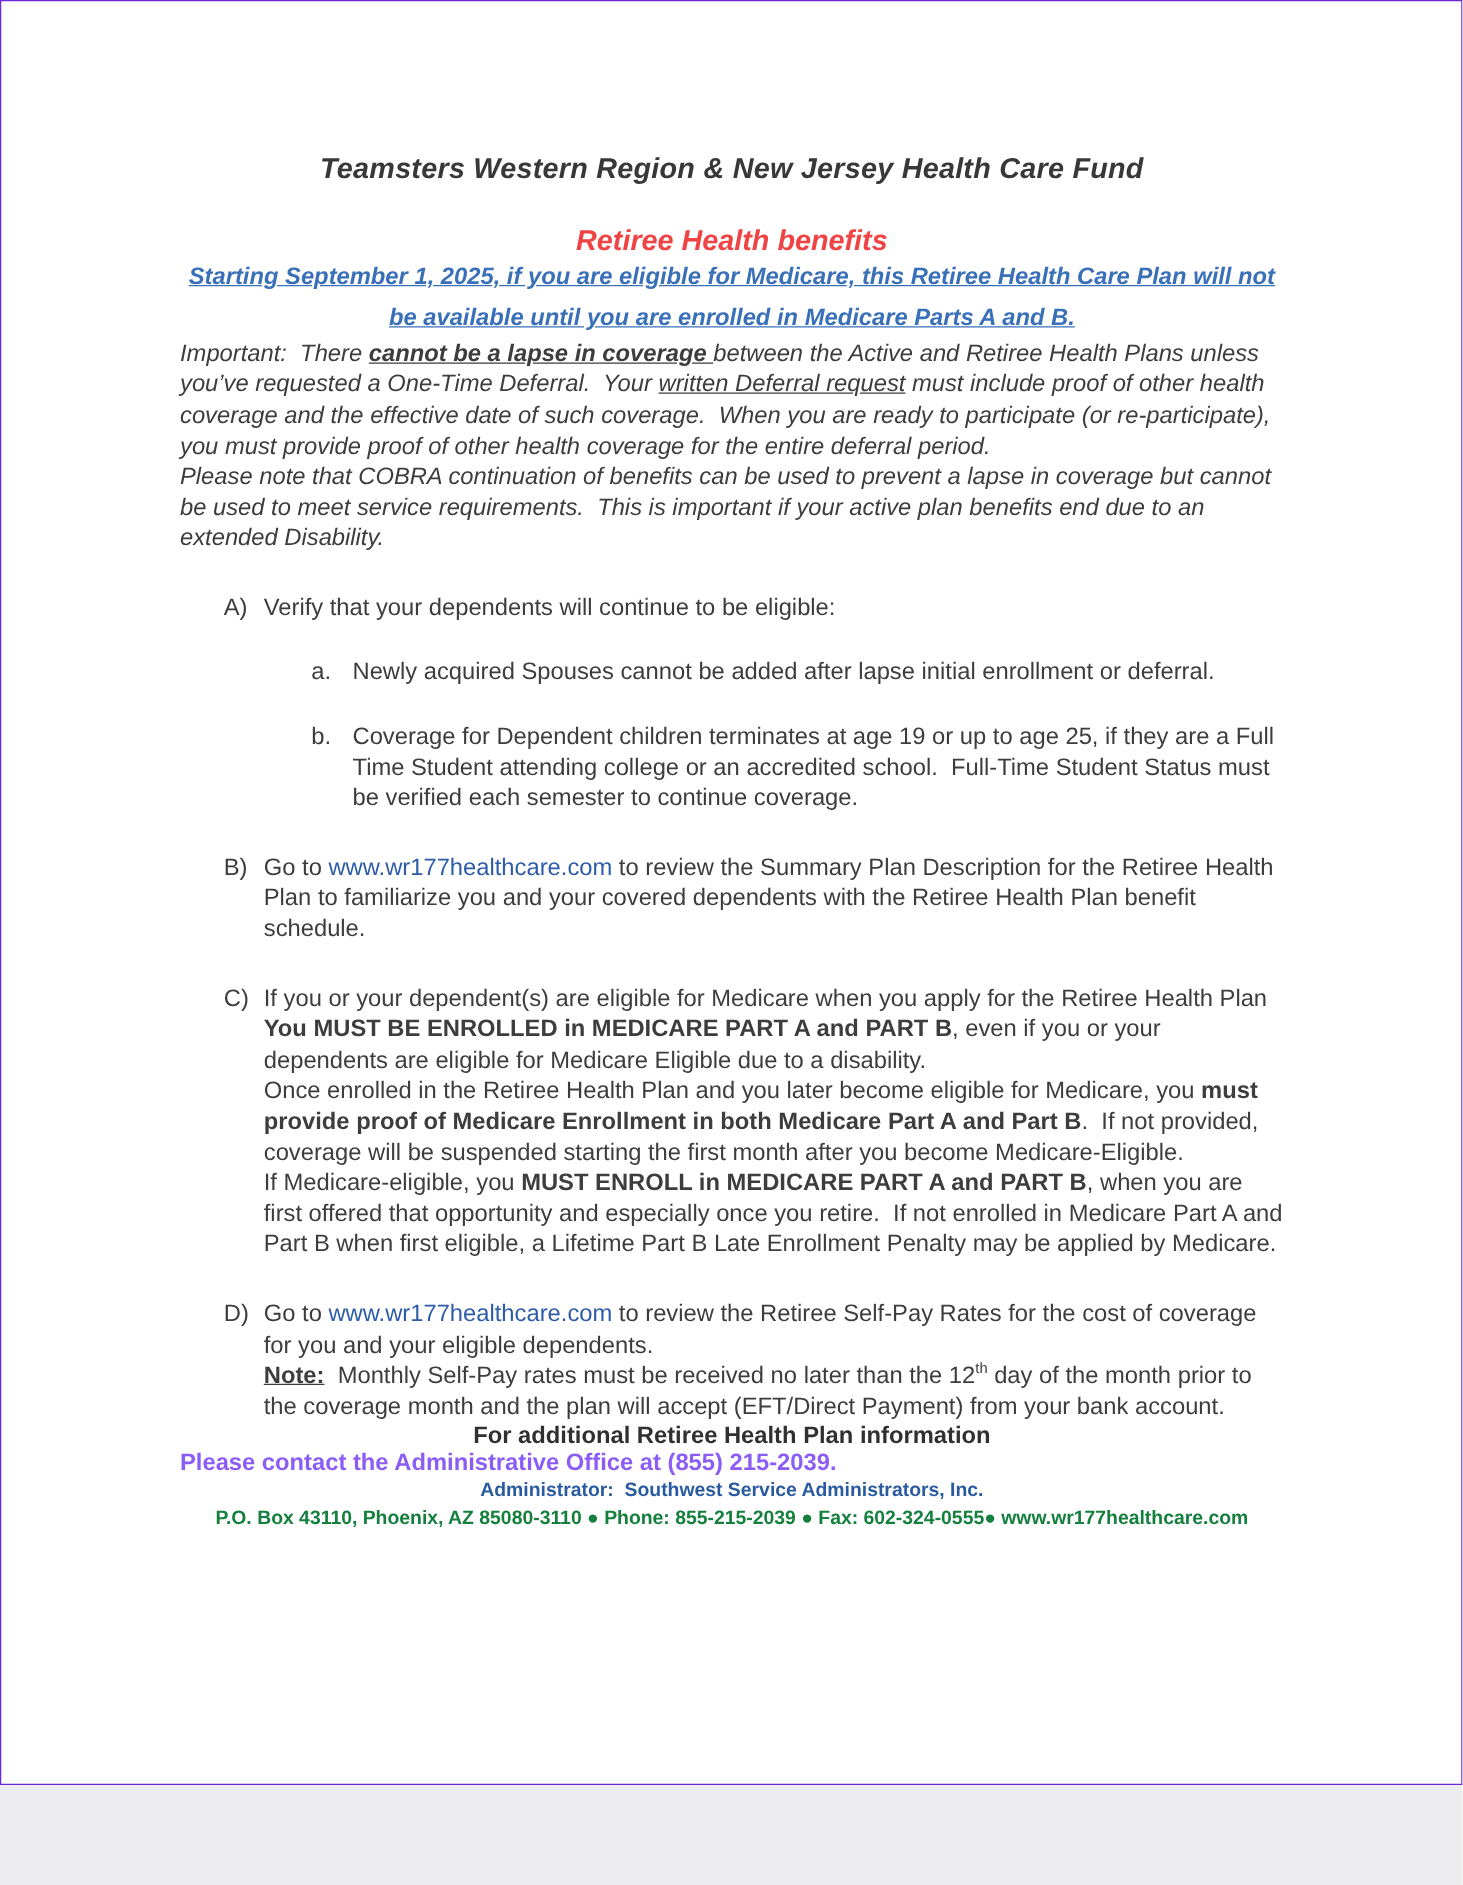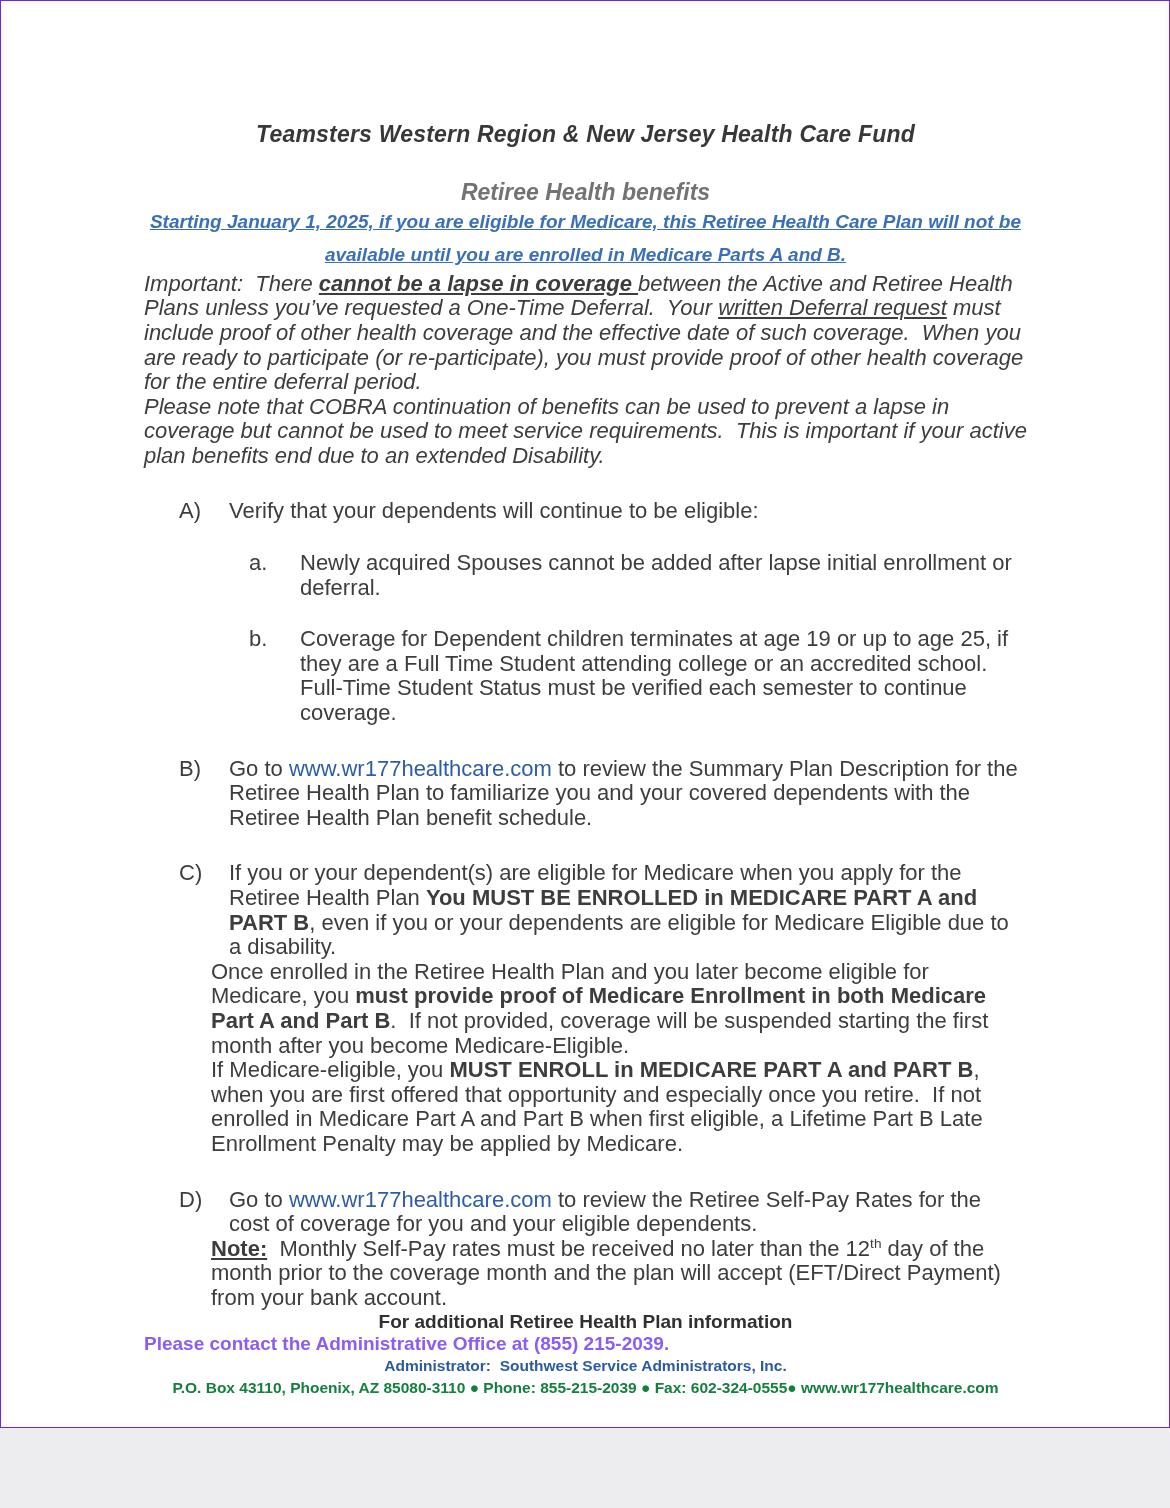--- a/index.html
+++ b/index.html
@@ -29,50 +29,50 @@
     font-style: italic;
     color: #383838;
     letter-spacing: 0.2px;
   }
   .doc-subtitle {
     margin: 31px 0 0 0;
     text-align: center;
     font-size: 23px;
     font-weight: bold;
     font-style: italic;
-    color: #737373;
+    color: #ef4444;
   }
   .notice {
     margin: 46px 0 0 0;
     text-align: center;
     font-size: 19px;
     line-height: 1.73;
     font-weight: bold;
     font-style: italic;
     text-decoration: underline;
     padding: 0 2px;
   }
   .body-text {
-    font-size: 22px;
+    font-size: 19px;
     line-height: 24.6px;
     white-space: pre-wrap;
   }
   .italic { font-style: italic; }
   p.block { margin: 0; }
   .mt-para  { margin-top: 38px; }
   .mt-block { margin-top: 27px; }
   .mt-blockL { margin-top: 31px; }
   .li { display: flex; }
   .li .marker { flex: 0 0 auto; }
   .li.lvl1 { padding-left: 35px; }
   .li.lvl1 .marker { width: 32px; }
   .li.lvl2 { padding-left: 105px; }
   .li.lvl2 .marker { width: 33px; }
   .indent1 { padding-left: 67px; }
-  .li .li-text { flex: 1 1 auto; margin-left: 18px; }
+  .li .li-text { flex: 1 1 auto; }
   
   span.b, a.b { font-weight: bold; }
   span.u { text-decoration: underline; }
   span.b.u { text-decoration: underline; }
   span.sup { vertical-align: super; font-size: 62%; line-height: 0; }
   a.link { text-decoration: none; cursor: pointer; }
   .footer-bold {
     margin: 27px 0 0 0;
     text-align: center;
     font-size: 19px;
@@ -98,21 +98,21 @@
 </style>
 </head>
 <body>
 
 <div class="page">
 
   <h1 class="doc-title">Teamsters Western Region &amp; New Jersey Health Care Fund</h1>
 
   <h2 class="doc-subtitle">Retiree Health benefits</h2>
 
-  <p class="block notice heading-blue" style="color: rgb(58, 112, 184);">Starting January 1, 2025, if you are eligible for Medicare, this Retiree Health Care Plan will not be available until you are enrolled in Medicare Parts A and B.</p>
+  <p class="block notice heading-blue" style="color: rgb(58, 112, 184);">Starting September 1, 2025, if you are eligible for Medicare, this Retiree Health Care Plan will not be available until you are enrolled in Medicare Parts A and B.</p>
 
   <p class="block body-text italic mt-para"><span>Important:  There </span><span class="b u">cannot be a lapse in coverage </span><span>between the Active and Retiree Health Plans unless you’ve requested a One-Time Deferral.  Your </span><span class="u">written Deferral request</span><span> must include proof of other health coverage and the effective date of such coverage.  When you are ready to participate (or re-participate), you must provide proof of other health coverage for the entire deferral period.</span></p>
 
   <p class="block body-text italic mt-block"><span>Please note that COBRA continuation of benefits can be used to prevent a lapse in coverage but cannot be used to meet service requirements.  This is important if your active plan benefits end due to an extended Disability.</span></p>
 
   <div class="li lvl1 body-text mt-blockL">
     <span class="marker">A)</span>
     <div class="li-text"><span>Verify that your dependents will continue to be eligible:</span></div>
   </div>
 

